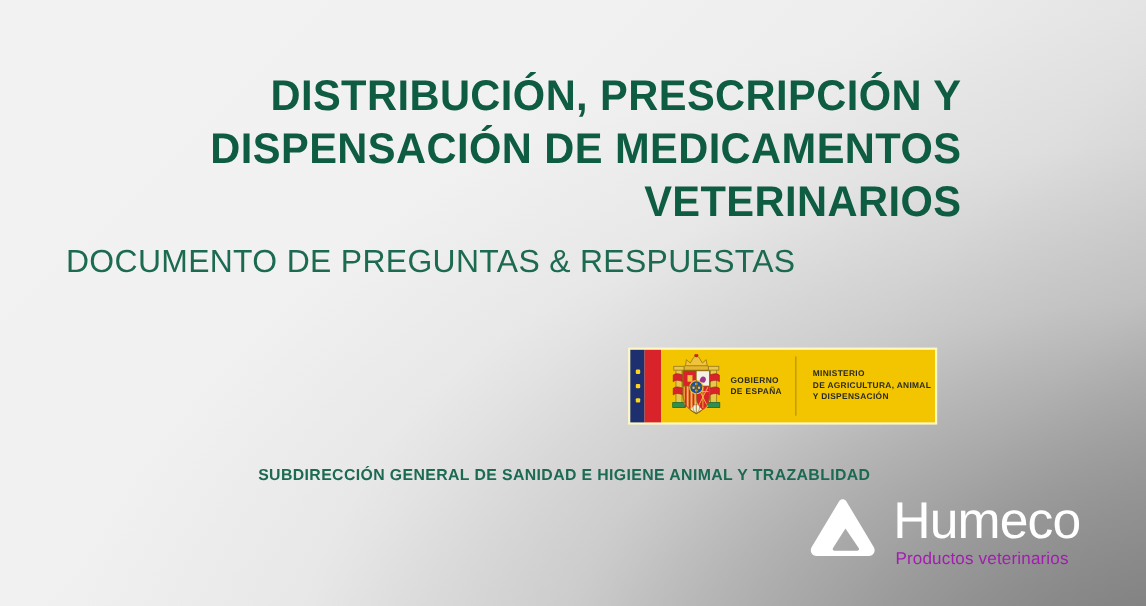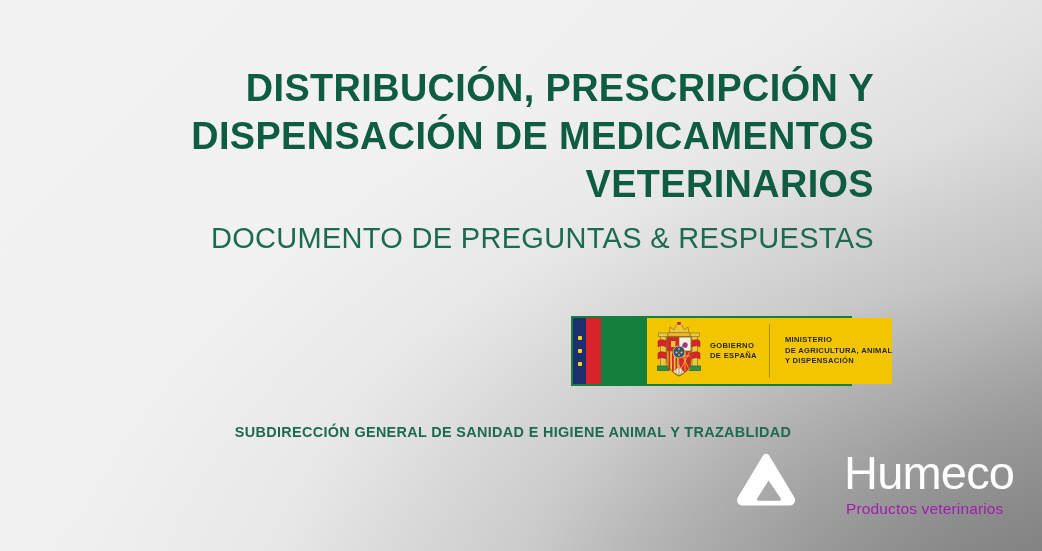--- a/index.html
+++ b/index.html
@@ -62,42 +62,41 @@
     color: #0e5c41;
     white-space: nowrap;
     transform: scaleX(0.97);
     transform-origin: right center;
   }
   .subtitle {
     position: absolute;
     left: 60px;
     top: 220px;
     width: 814px;
-    text-align: right;
+    text-align: left;
     font-size: 29px;
     line-height: 36px;
     letter-spacing: 0.3px;
     color: #1d6a53;
     white-space: nowrap;
     z-index: 5;
   }
 
   
   .gov-logo {
     position: absolute;
     left: 571px;
     top: 316px;
     width: 281px;
     height: 70px;
-    background: #15803d;
+    background: #fef9c3;
     padding: 2px;
     box-sizing: border-box;
     display: flex;
     z-index: 6;
-    gap: 46px;
   }
   .gov-logo .flagbars {
     display: flex;
     height: 100%;
   }
   .gov-logo .bar-blue {
     width: 13px;
     height: 100%;
     background: #1d2f6f;
     display: flex;
@@ -174,21 +173,20 @@
   }
 
   
   .humeco {
     position: absolute;
     left: 734px;
     top: 448px;
     display: flex;
     align-items: flex-start;
     z-index: 7;
-    gap: 32px;
   }
   .humeco .mark {
     width: 64px;
     height: 58px;
     margin-top: 4px;
     flex: none;
   }
   .humeco .words {
     margin-left: 14px;
     display: flex;

